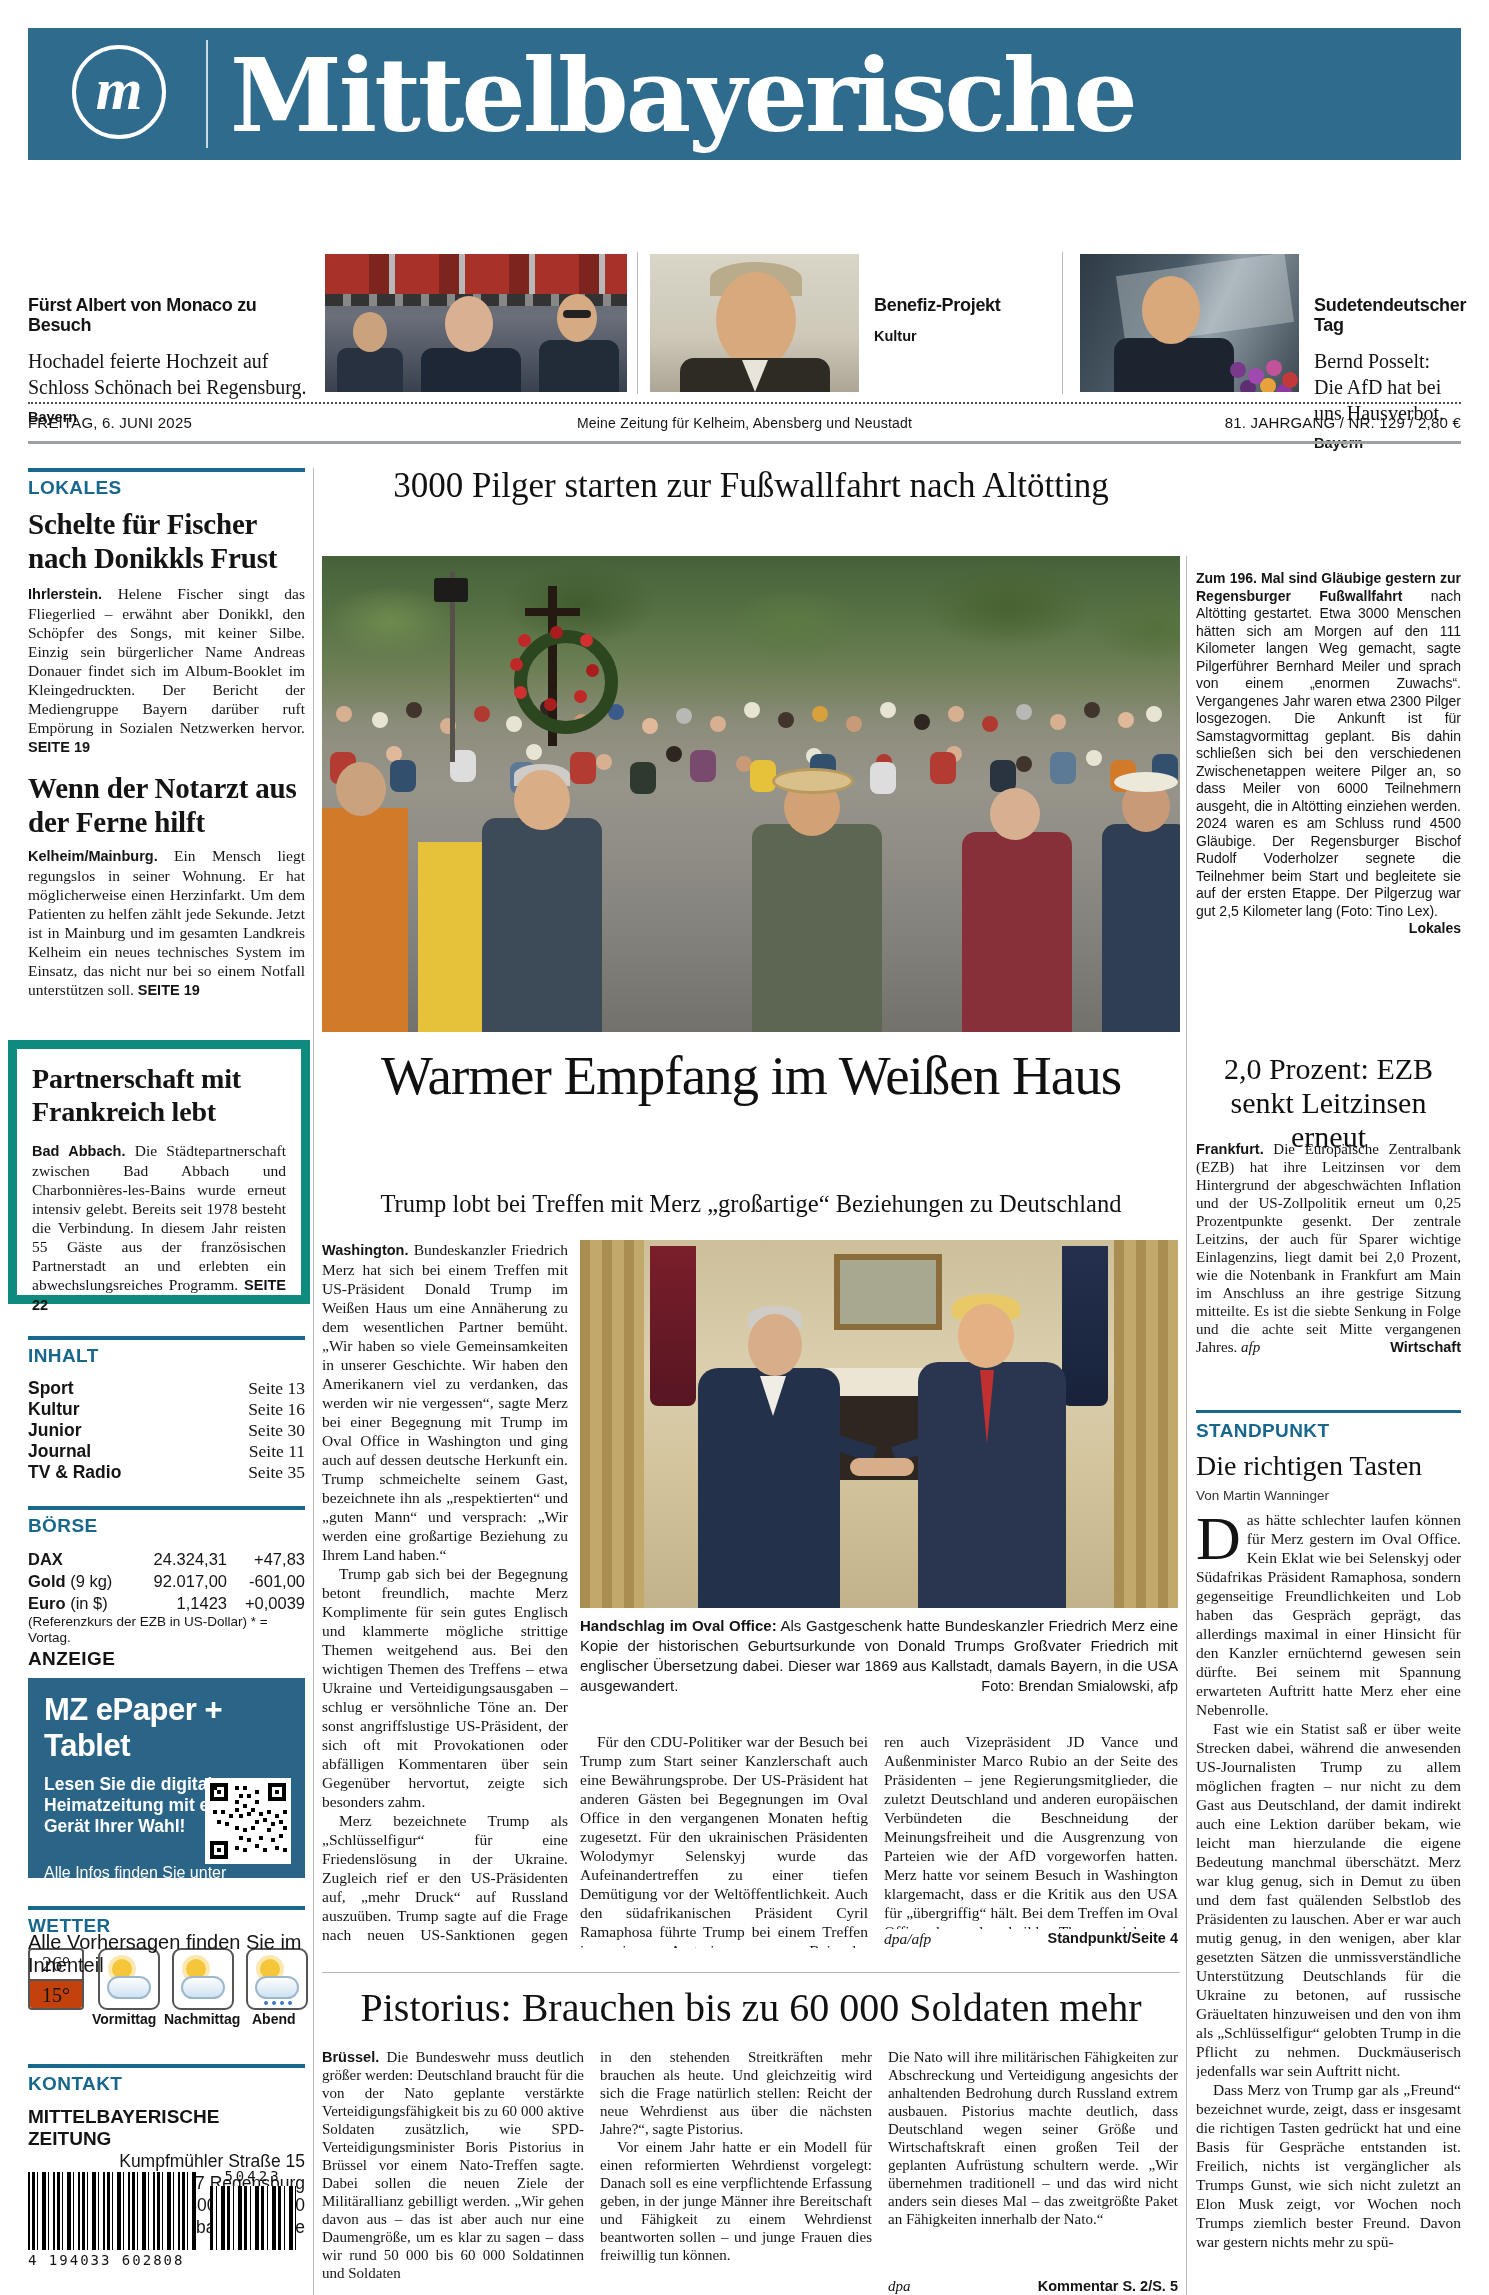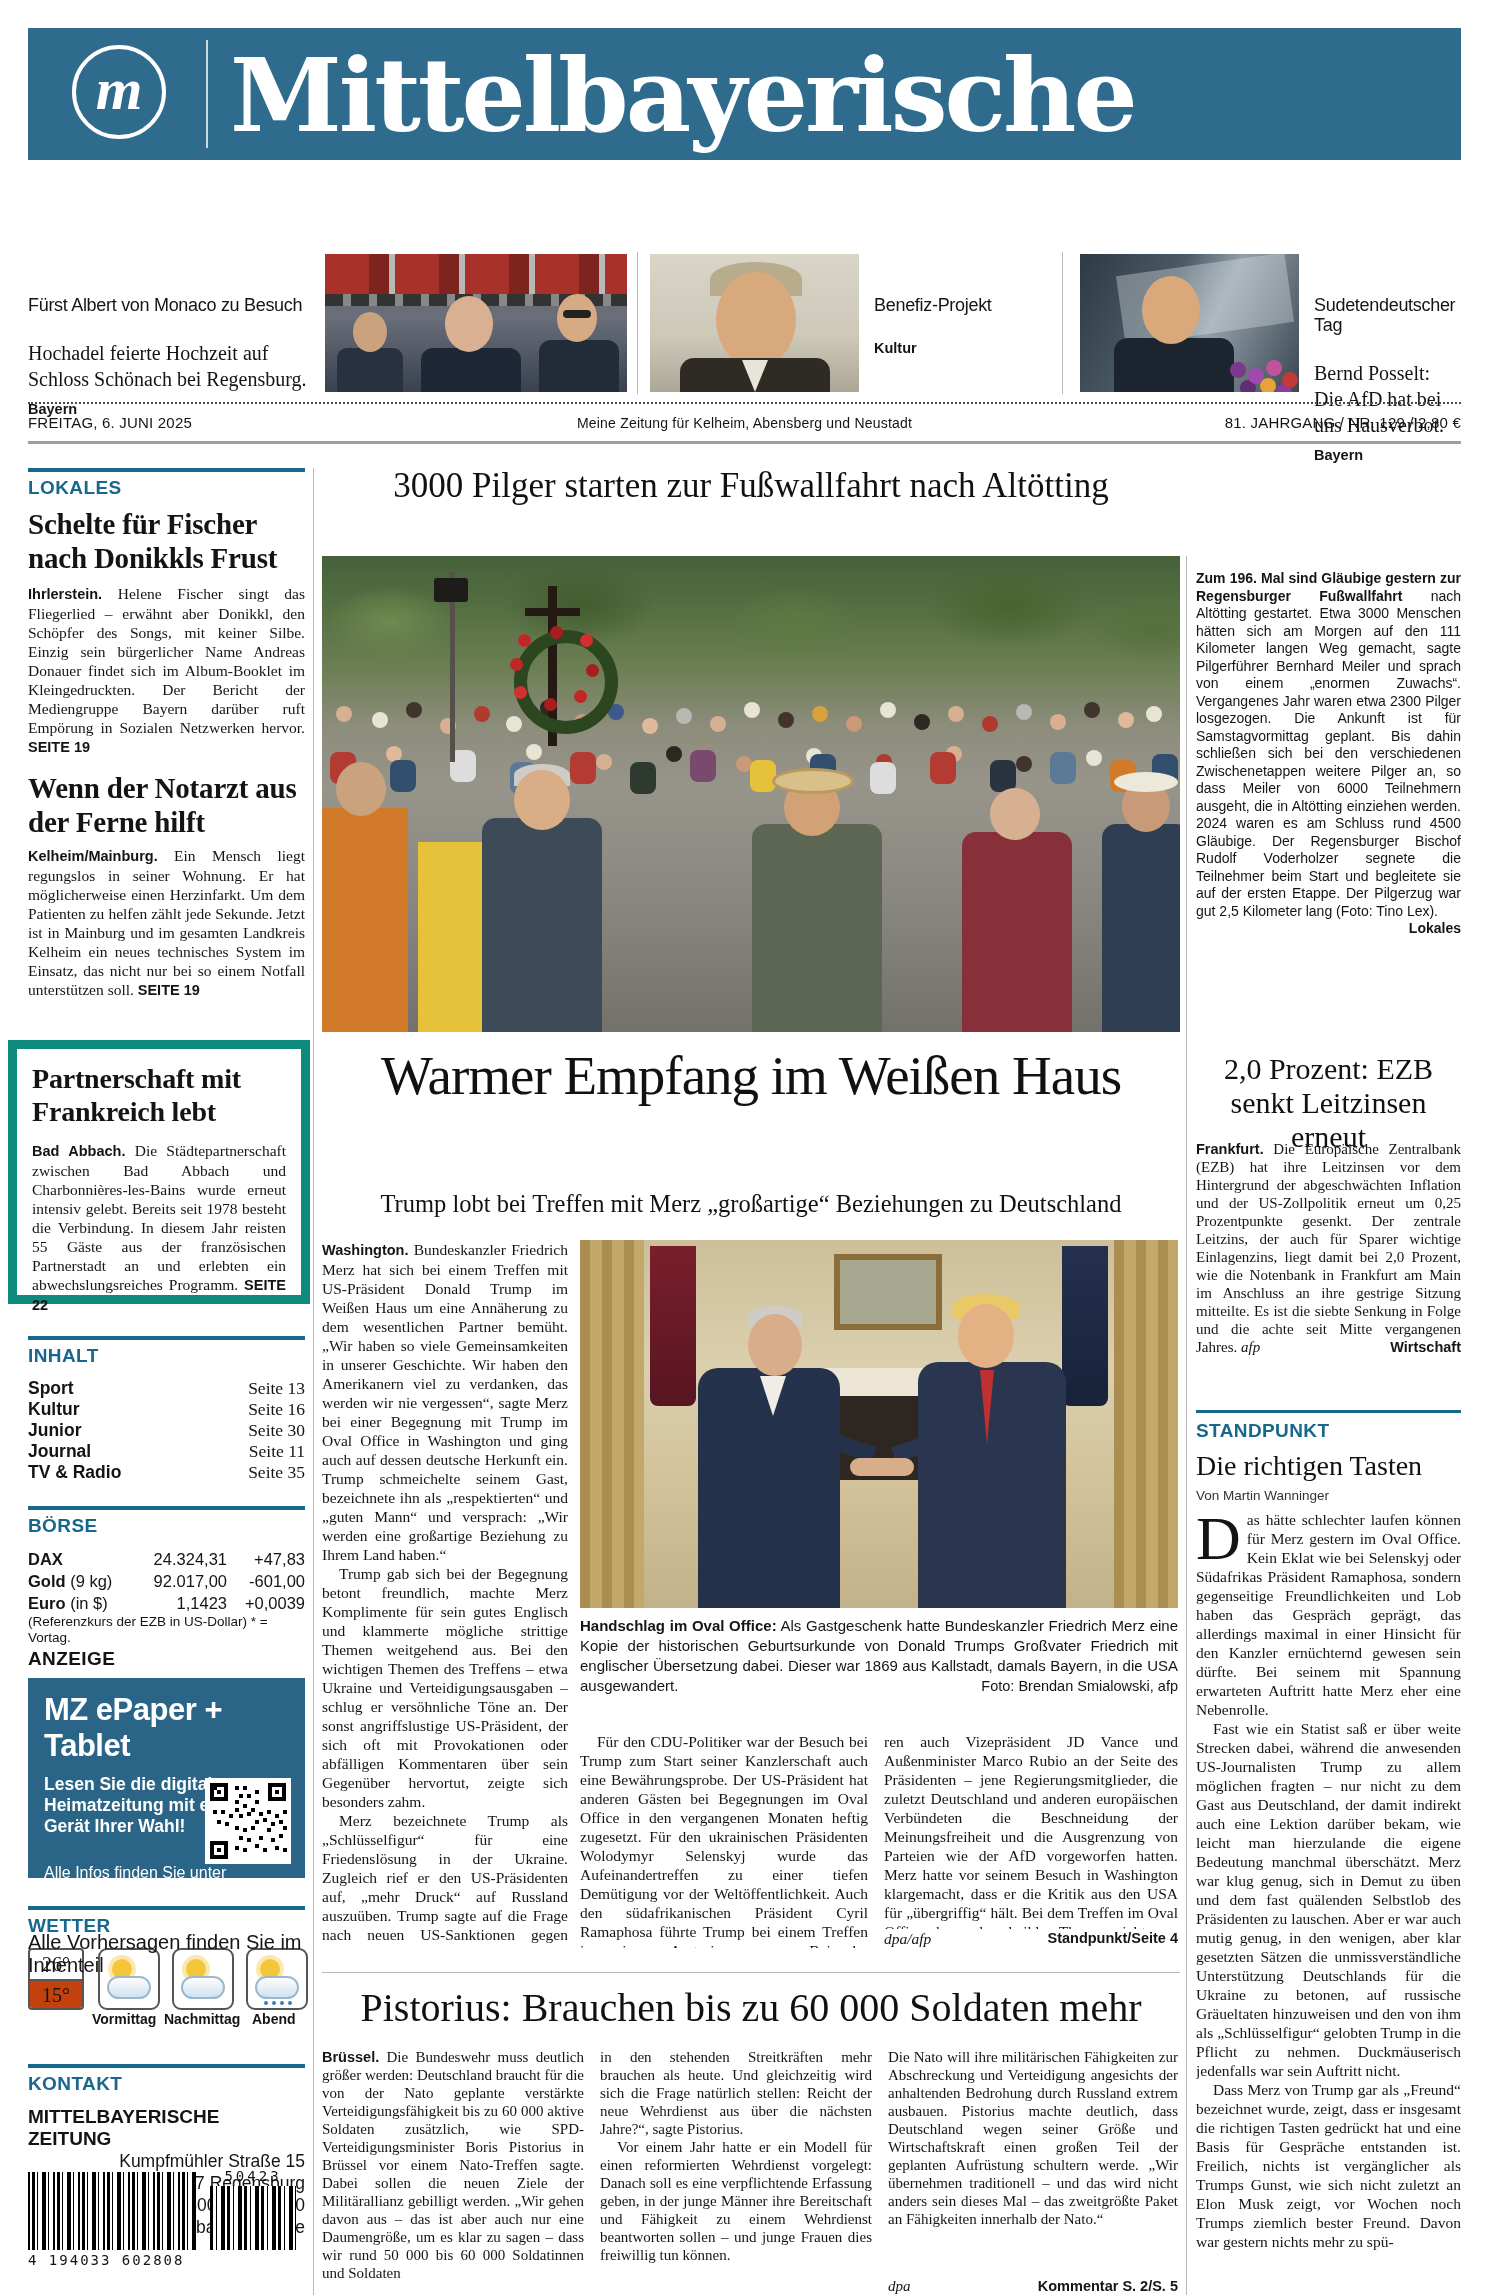--- a/index.html
+++ b/index.html
@@ -8,21 +8,21 @@
   .abs{position:absolute}
   
   .masthead{left:28px;top:28px;width:1433px;height:132px;background:#2e6b8c}
   .mh-logo{position:absolute;left:44px;top:17px;width:94px;height:94px;border:4px solid #fff;
            border-radius:50%;display:flex;align-items:center;justify-content:center;
            font:italic 700 60px "Liberation Serif",serif;color:#fff;padding-bottom:6px;box-sizing:border-box}
   .mh-sep{position:absolute;left:178px;top:12px;width:2px;height:108px;background:rgba(255,255,255,.75)}
   .mh-title{position:absolute;left:202px;top:0;right:8px;height:134px;display:flex;align-items:center;
             font-family:"DejaVu Serif",serif;font-weight:700;font-size:101px;letter-spacing:-3px;color:#fff;white-space:nowrap}
   
-  .kicker{font-weight:400;font-size:18px;letter-spacing:-.3px;line-height:1.1;margin-bottom:24px}
+  .kicker{font-weight:700;font-size:18px;letter-spacing:-.3px;line-height:1.1;margin-bottom:12px}
   .tz-text{font-family:"Liberation Serif",serif;font-size:20px;line-height:1.3}
   .tz-sec{font-weight:700;font-size:14.5px;margin-top:9px}
   .vsep{width:1px;background:#b8b8b8}
   .photo{overflow:hidden}
   .photo *{position:absolute}
   
   .ph-albert{background:linear-gradient(180deg,#5c5f6a 0%,#6a6f7a 45%,#39414e 100%)}
   .ta-rig{left:0;top:0;right:0;height:40px;background:repeating-linear-gradient(90deg,#a8322a 0 44px,#7d241e 44px 64px,#b8b8b8 64px 70px)}
   .ta-rig2{left:0;top:40px;right:0;height:12px;background:repeating-linear-gradient(90deg,#333 0 18px,#888 18px 26px)}
   .ta-head1{left:120px;top:42px;width:48px;height:56px;border-radius:50%;background:#d9b091}

